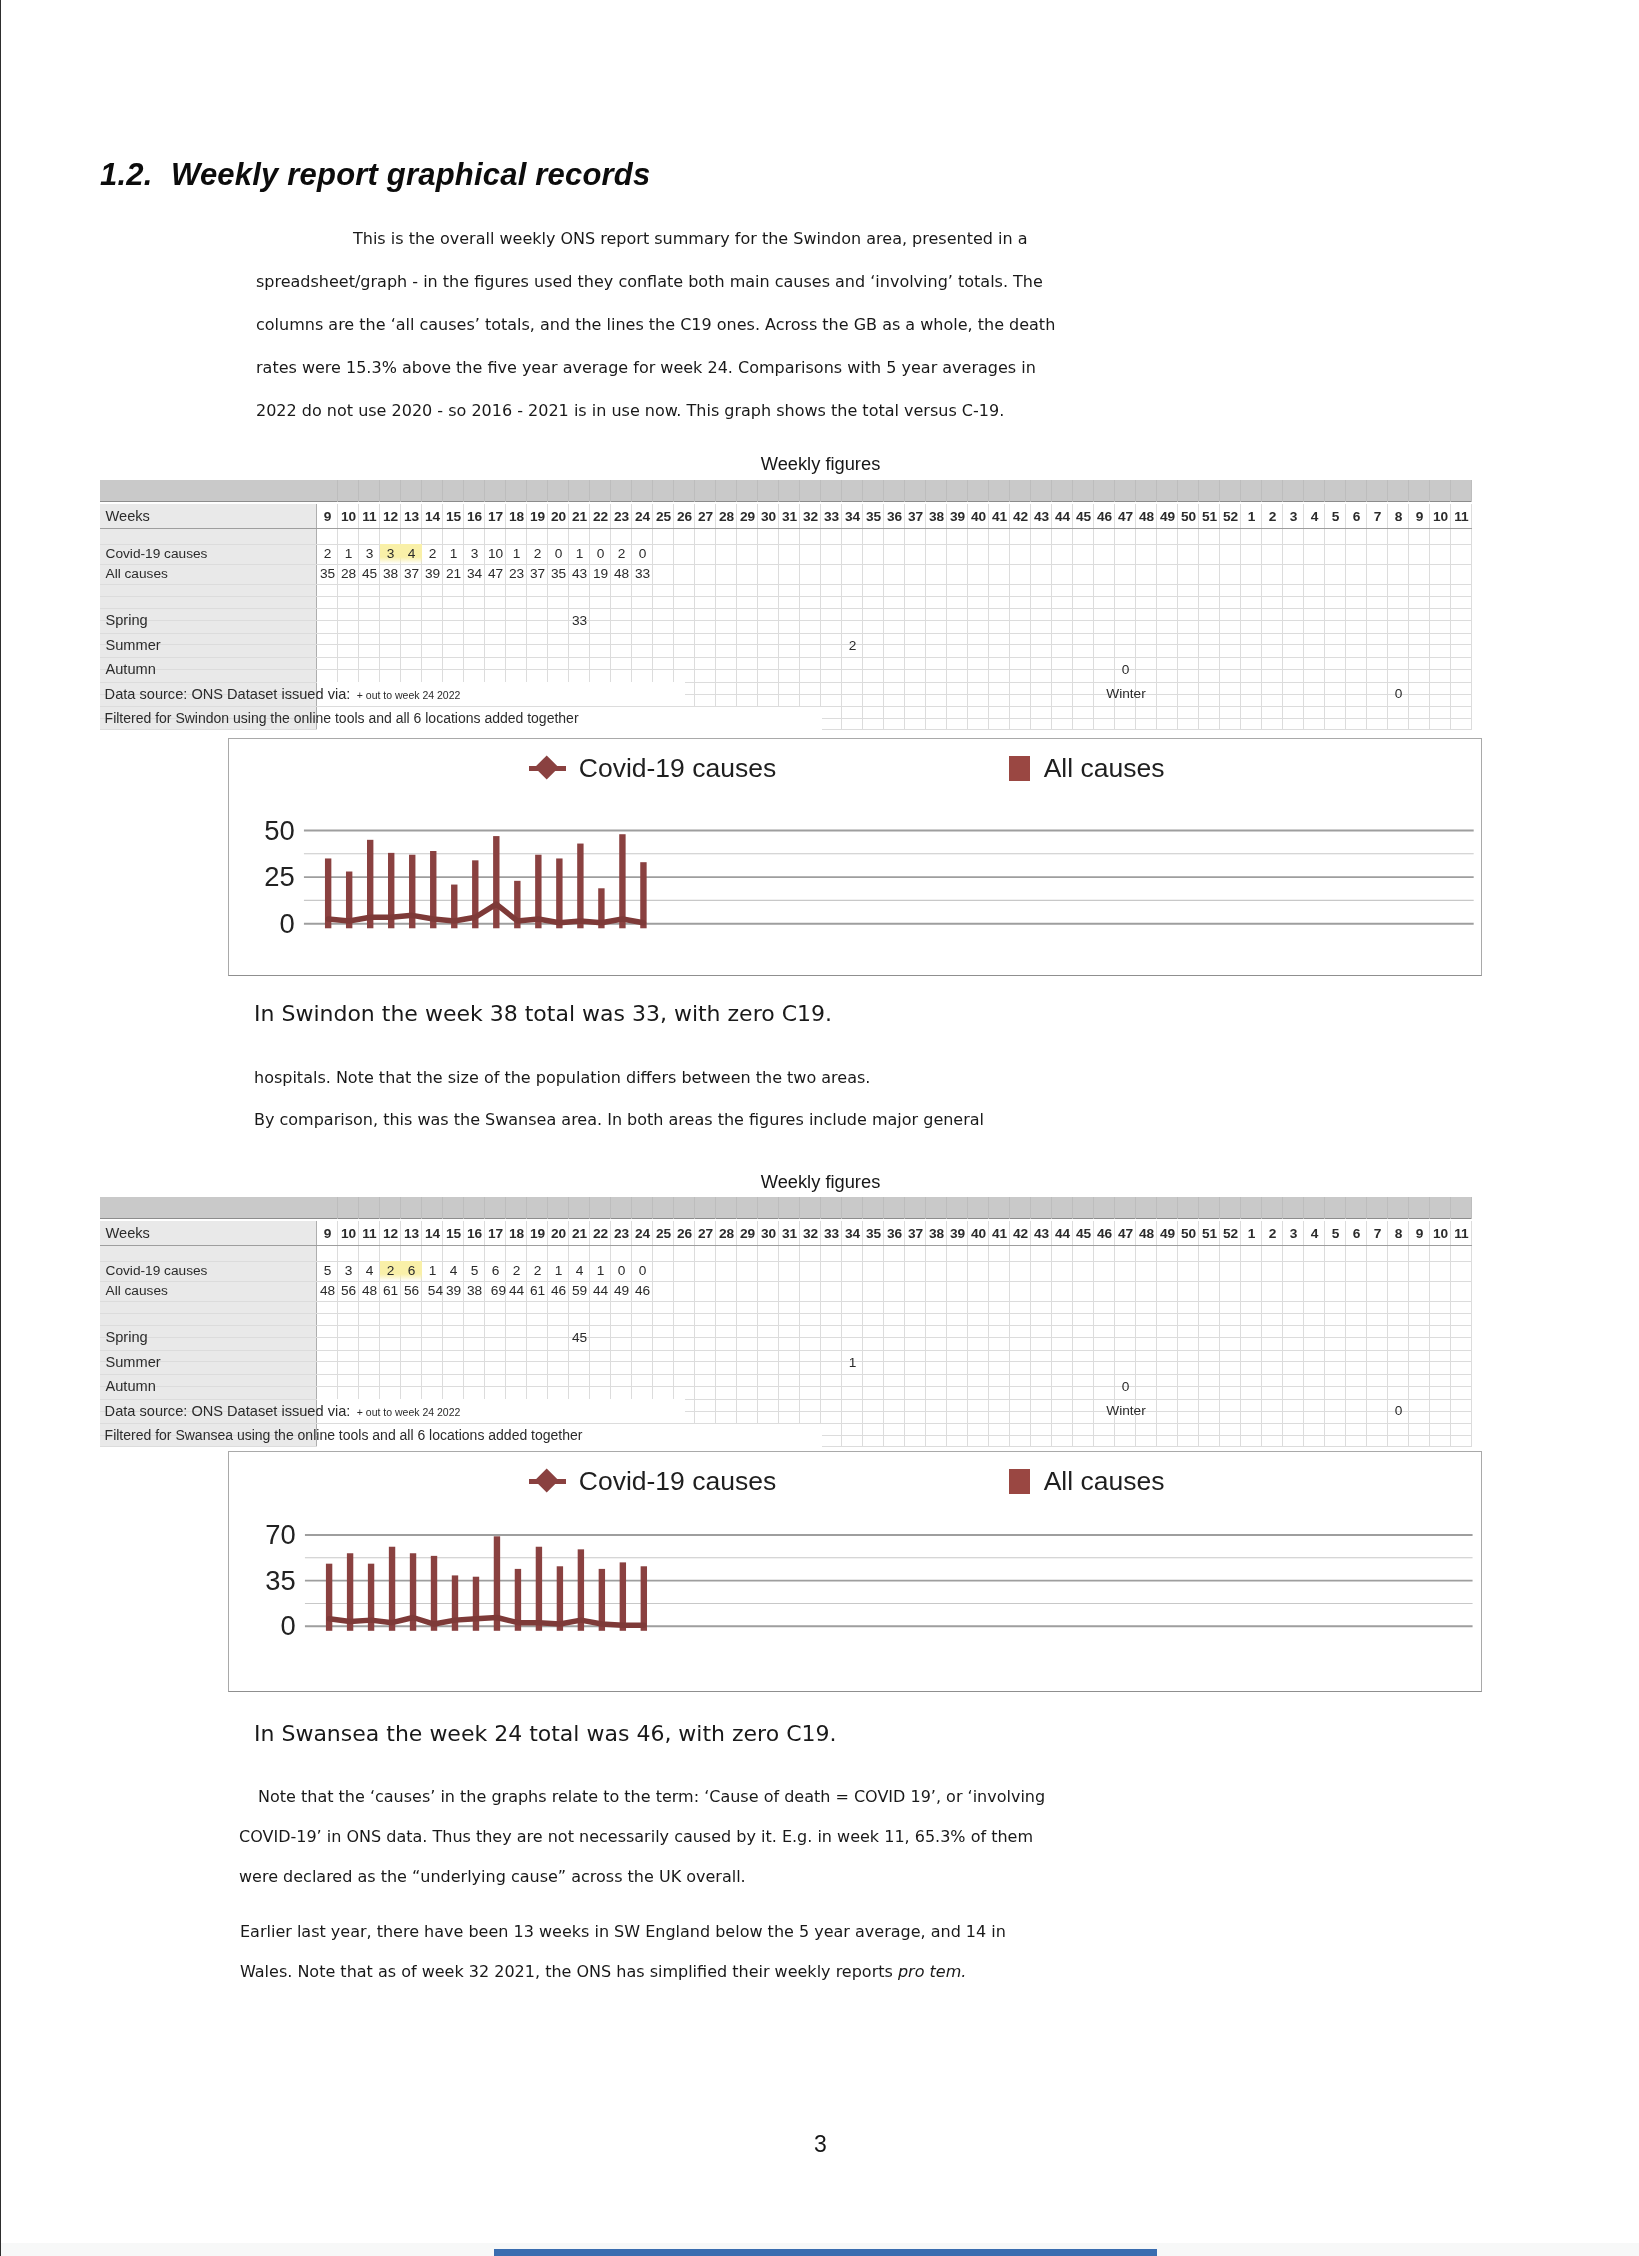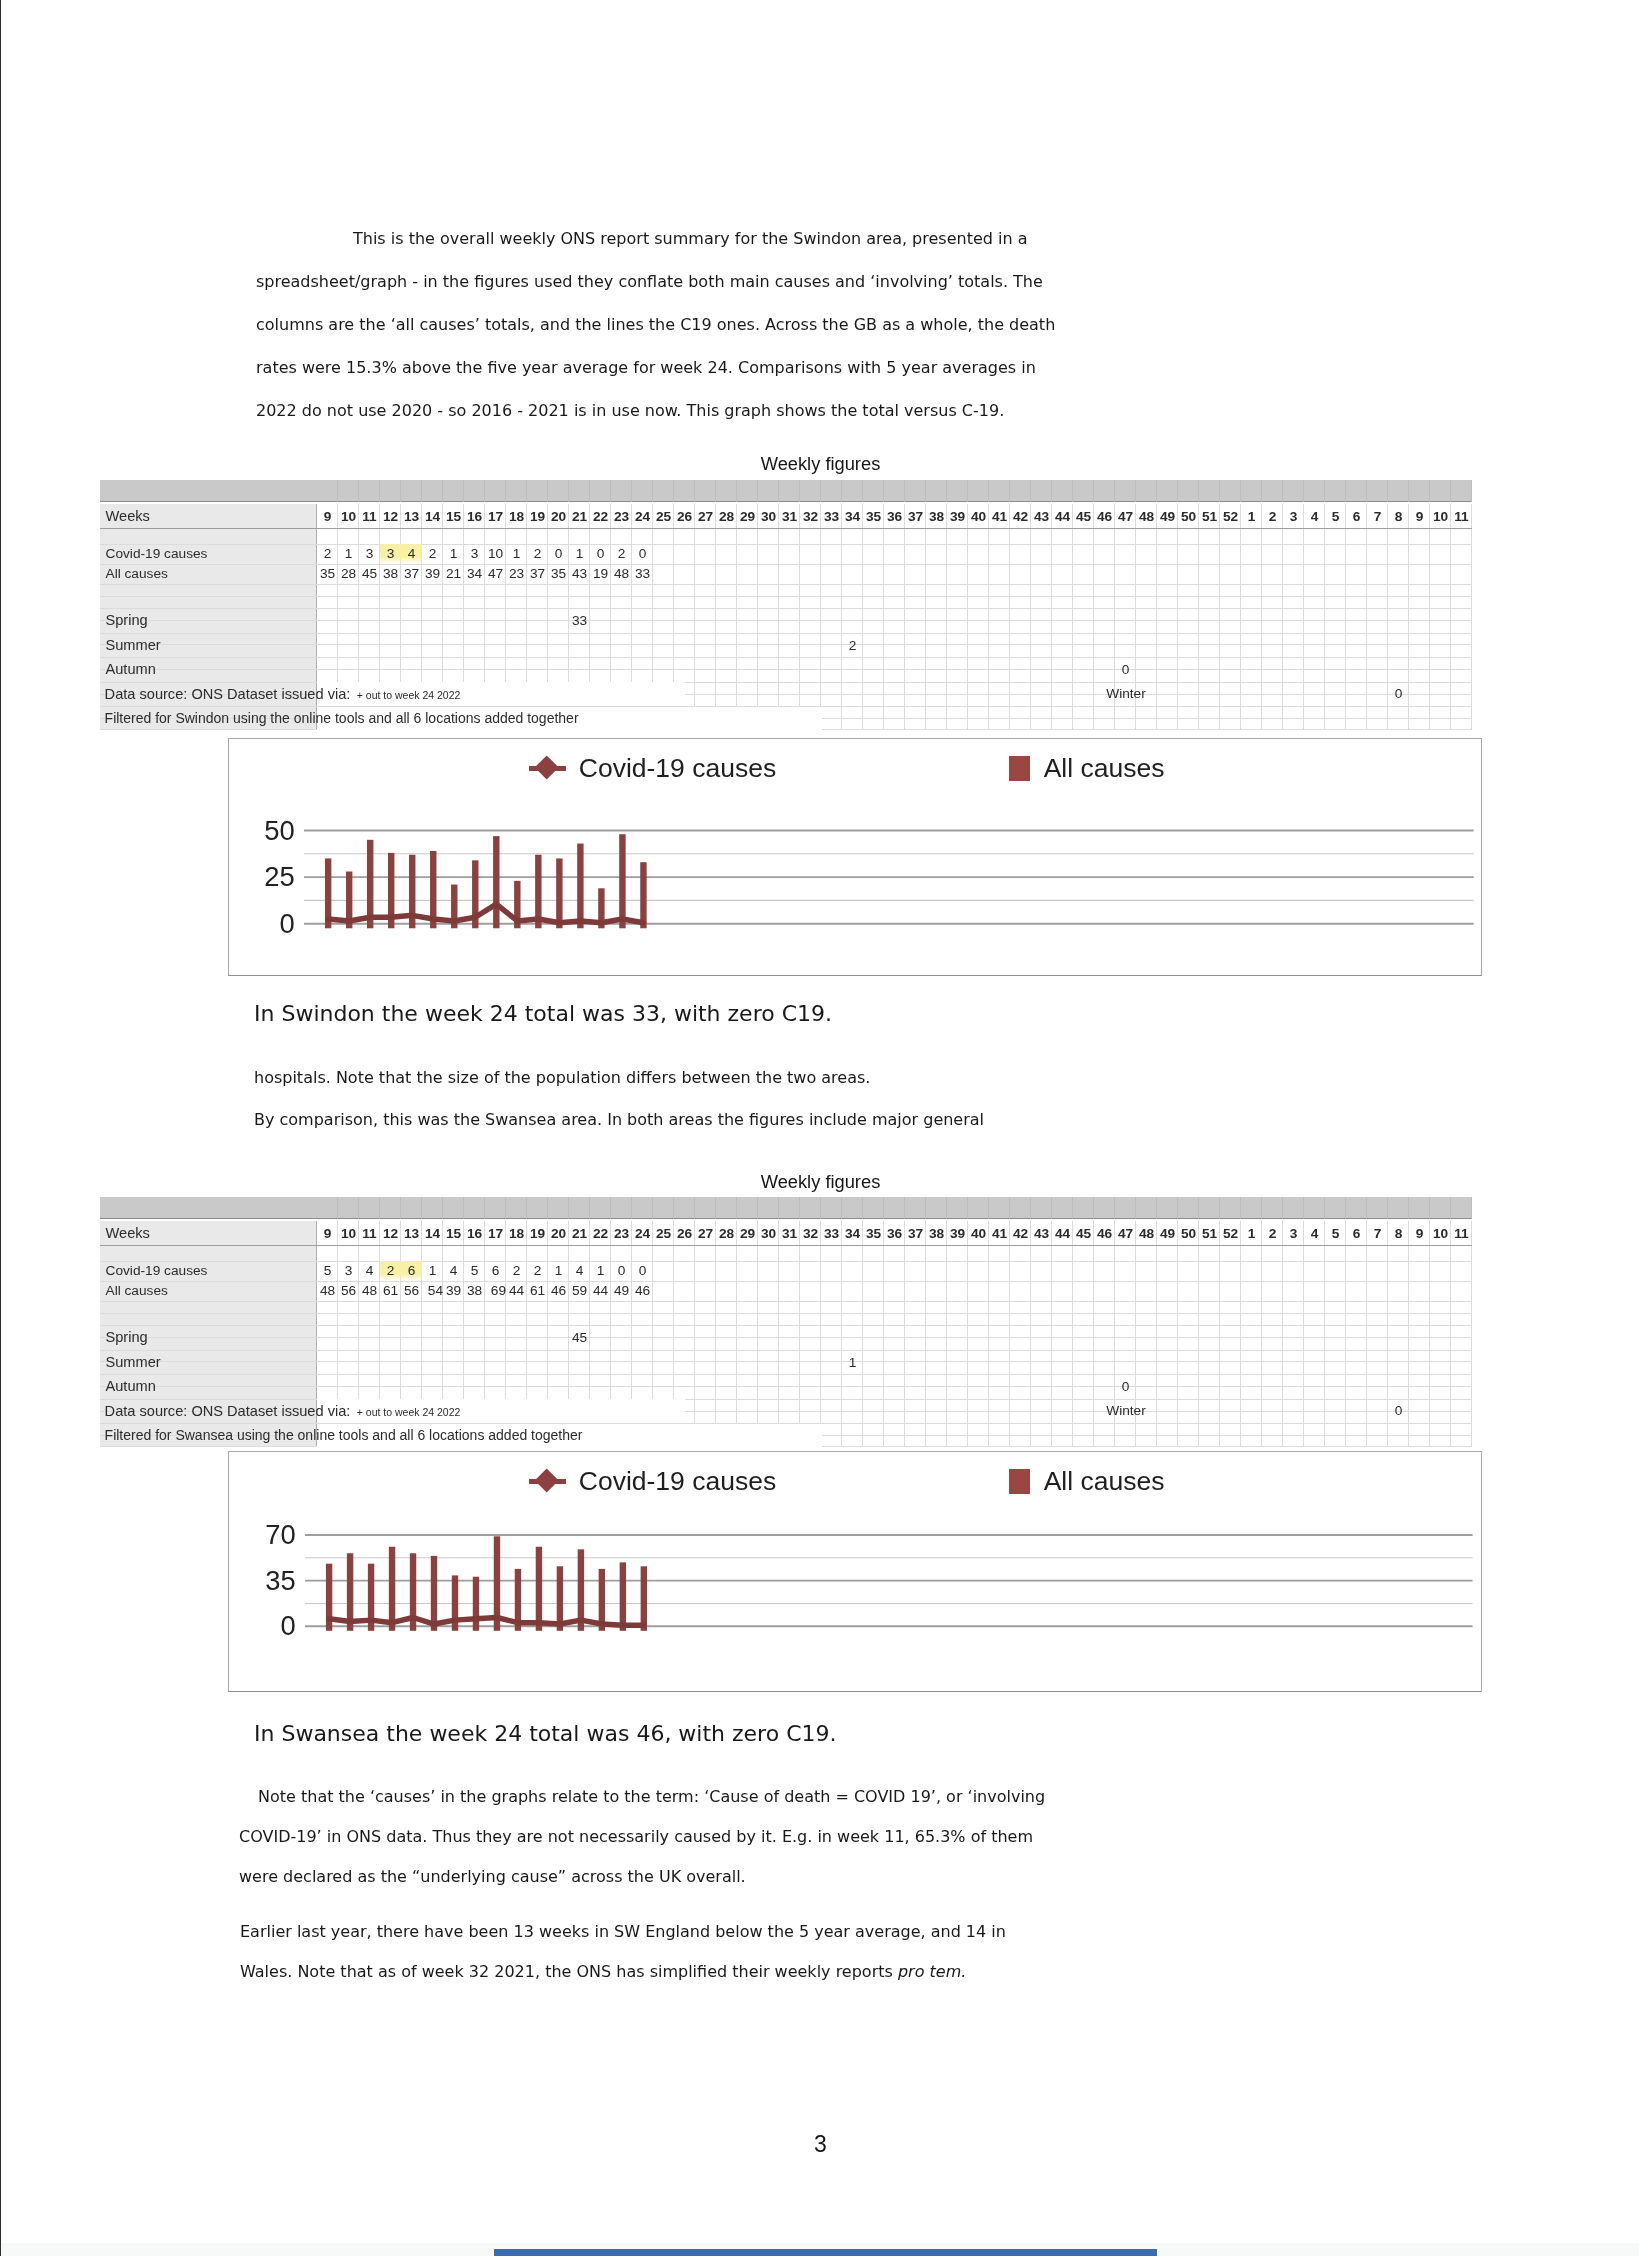--- a/index.html
+++ b/index.html
@@ -29,30 +29,33 @@
   .pagenum{position:absolute;left:0;top:2131px;width:1639px;text-align:center;
            font-size:23px;color:#161616;}
   .footer-band{position:absolute;left:0;bottom:0;width:1639px;height:13.7px;background:#f7f8f8;}
   .footer-blue{position:absolute;left:493px;bottom:0;width:663px;height:8.2px;background:#3a6db0;}
 </style>
 </head>
 <body>
 
 <div class="page" id="page">
 
+  <div class="heading">
+    <span class="num">1.2.</span><span>Weekly report graphical records</span>
+  </div>
 
   <div class="para hand" style="left:255px;top:217px;">
       <div class="line" style="padding-left: 97px;">This is the overall weekly ONS report summary for the Swindon area, presented in a</div>
       <div class="line">spreadsheet/graph - in the figures used they conflate both main causes and ‘involving’ totals. The</div>
       <div class="line">columns are the ‘all causes’ totals, and the lines the C19 ones. Across the GB as a whole, the death</div>
       <div class="line">rates were 15.3% above the five year average for week 24. Comparisons with 5 year averages in</div>
       <div class="line">2022 do not use 2020 - so 2016 - 2021 is in use now. This graph shows the total versus C-19.</div>
     </div>
 
-  <div class="note-line hand" style="left:253px;top:1001px;">In Swindon the week 24 total was 33, with zero C19.</div>
+  <div class="note-line hand" style="left:253px;top:1001px;">In Swindon the week 38 total was 33, with zero C19.</div>
 
   <div class="para hand" style="left:253px;top:1057px;line-height:42px;">
       <div class="line">hospitals. Note that the size of the population differs between the two areas.</div>
       <div class="line">By comparison, this was the Swansea area. In both areas the figures include major general</div>
     </div>
 
   <div class="note-line hand" style="left:253px;top:1721px;">In Swansea the week 24 total was 46, with zero C19.</div>
 
   <div class="para hand" style="left:238px;top:1777px;line-height:40px;">
       <div class="line" style="padding-left: 19px;">Note that the ‘causes’ in the graphs relate to the term: ‘Cause of death = COVID 19’, or ‘involving</div>

